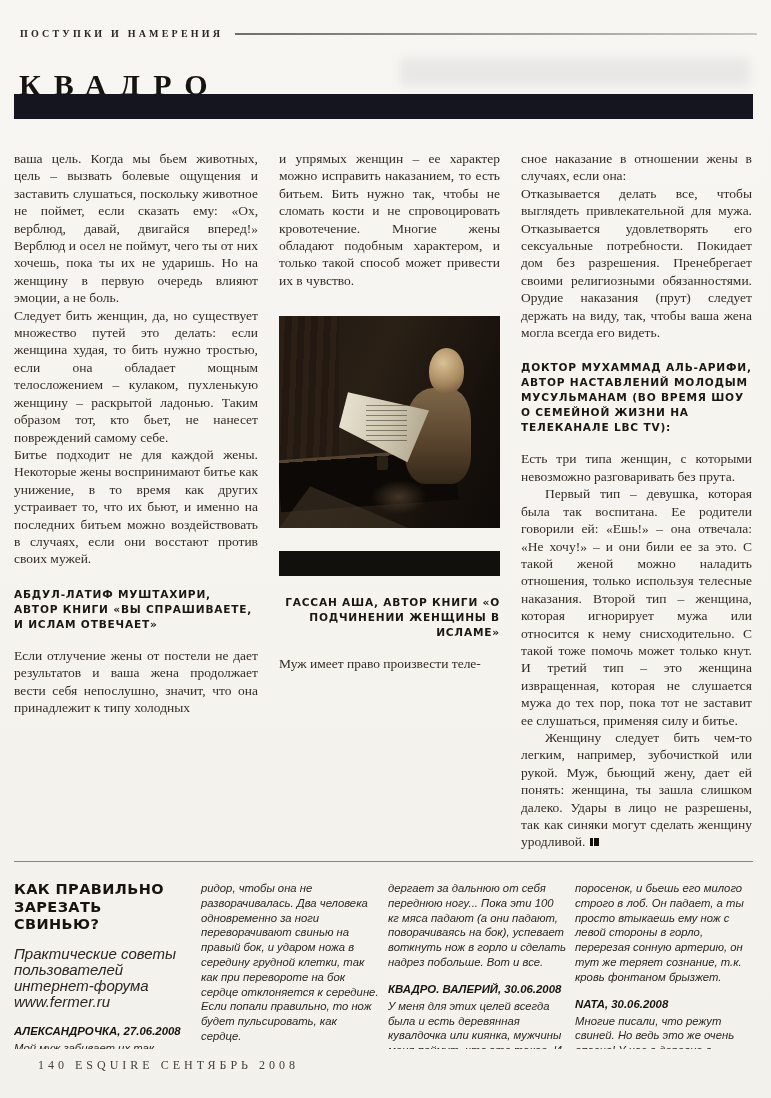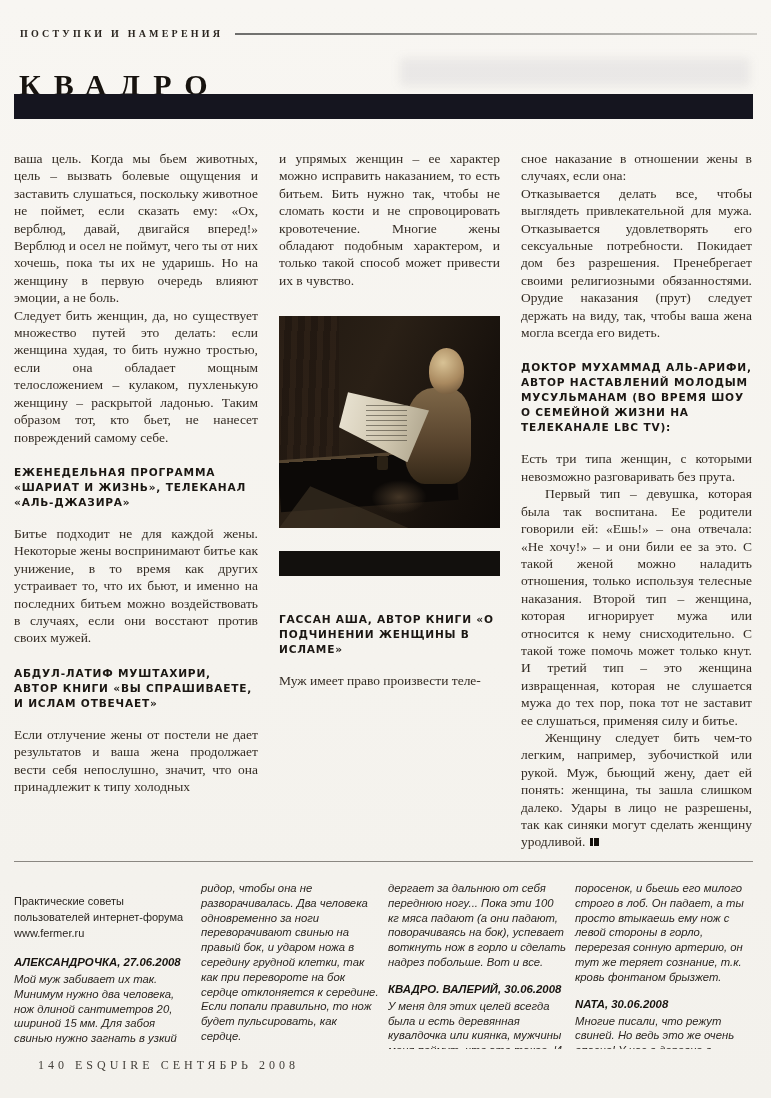--- a/index.html
+++ b/index.html
@@ -41,29 +41,29 @@
   .ph-table{position:absolute;left:0;top:138px;width:178px;height:52px;transform:rotate(-4deg);
          background:linear-gradient(180deg,#53432f 0 3px,#0c0907 3px);}
   .ph-cup{position:absolute;left:98px;top:140px;width:11px;height:14px;background:#2a2115;border-radius:2px;}
   .ph-floor{position:absolute;left:0;bottom:0;width:130px;height:42px;opacity:.65;
          background:#3c3123;clip-path:polygon(0 100%,100% 100%,24% 0);}
   .ph-leg{position:absolute;left:92px;top:164px;width:56px;height:34px;opacity:.55;border-radius:50%;
          background:radial-gradient(ellipse at center,#70593f 0%,rgba(0,0,0,0) 70%);}
   .photo-strip{width:221px;height:25px;margin-top:23px;background:#12100d;}
   .pullquote{font-family:"Liberation Serif",serif;font-weight:700;font-size:20px;line-height:23.5px;
          letter-spacing:0.4px;color:#17130f;margin-top:21px;white-space:pre-line;}
-  .gassan-h{margin-top:36px;}
+  .gassan-h{margin-top:19px;text-align:right;}
   
   .divider{position:absolute;left:14px;top:861px;width:739px;height:1px;background:#8a8781;}
   .bottom{position:absolute;left:14px;top:881px;width:739px;height:168px;
           display:grid;grid-template-columns:repeat(4,178px);column-gap:9px;overflow:hidden;
           font-family:"Liberation Sans",sans-serif;}
   .pig-title{font-family:"DejaVu Sans",sans-serif;font-weight:700;font-size:14.5px;line-height:17.5px;
           letter-spacing:0.4px;color:#17130f;white-space:pre-line;margin:0 0 10px 0;}
-  .pig-sub{font-size:11px;line-height:16px;color:#2a2520;margin:12px 0 14px 0;}
+  .pig-sub{font-style:italic;font-size:15px;line-height:16px;color:#2a2520;margin:12px 0 14px 0;}
   .cm-author{font-style:italic;font-weight:700;font-size:11.4px;line-height:14px;color:#17130f;margin:12px 0 3px 0;}
   .cm-author.first{margin-top:0;}
   .cm-text{font-style:italic;font-size:11.3px;line-height:14.8px;color:#2a2520;margin:0;}
   
   .footer{position:absolute;left:38px;top:1058px;font-family:"Liberation Serif",serif;
           font-size:12px;letter-spacing:4px;color:#44403a;}
   
   .end-mark{display:inline-block;width:9px;height:8px;margin-left:5px;vertical-align:baseline;
           background:linear-gradient(90deg,#14100c 0 3px,#f5f3ee 3px 4px,#14100c 4px 100%);}
 </style>
@@ -76,21 +76,20 @@
 </div>
 <div class="ghost"></div>
 <h1 class="page-title">КВАДРО</h1>
 <div class="title-bar"></div>
 
 <div class="main">
 
   <div class="col">
     <p class="body-p">ваша цель. Когда мы бьем животных, цель – вызвать болевые ощущения и заставить слушаться, поскольку животное не поймет, если сказать ему: «Ох, верблюд, давай, двигайся вперед!» Верблюд и осел не поймут, чего ты от них хочешь, пока ты их не ударишь. Но на женщину в первую очередь влияют эмоции, а не боль.</p>
     <p class="body-p">Следует бить женщин, да, но существует множество путей это делать: если женщина худая, то бить нужно тростью, если она обладает мощным телосложением – кулаком, пухленькую женщину – раскрытой ладонью. Таким образом тот, кто бьет, не нанесет повреждений самому себе.</p>
-    <p class="sans-h">ЕЖЕНЕДЕЛЬНАЯ ПРОГРАММА «ШАРИАТ И ЖИЗНЬ», ТЕЛЕКАНАЛ «АЛЬ-ДЖАЗИРА»</p>
     <p class="body-p">Битье подходит не для каждой жены. Некоторые жены воспринимают битье как унижение, в то время как других устраивает то, что их бьют, и именно на последних битьем можно воздействовать в случаях, если они восстают против своих мужей.</p>
     <p class="sans-h">АБДУЛ-ЛАТИФ МУШТАХИРИ, АВТОР КНИГИ «ВЫ СПРАШИВАЕТЕ, И ИСЛАМ ОТВЕЧАЕТ»</p>
     <p class="body-p">Если отлучение жены от постели не дает результатов и ваша жена продолжает вести себя непослушно, значит, что она принадлежит к типу холодных</p>
   </div>
 
   <div class="col">
     <p class="body-p">и упрямых женщин – ее характер можно исправить наказанием, то есть битьем. Бить нужно так, чтобы не сломать кости и не спровоцировать кровотечение. Многие жены обладают подобным характером, и только такой способ может привести их в чувство.</p>
     <div class="photo">
       <div class="ph-curtain"></div>
       <div class="ph-table"></div>
@@ -114,20 +113,22 @@
     <p class="body-p indent">Первый тип – девушка, которая была так воспитана. Ее родители говорили ей: «Ешь!» – она отвечала: «Не хочу!» – и они били ее за это. С такой женой можно наладить отношения, только используя телесные наказания. Второй тип – женщина, которая игнорирует мужа или относится к нему снисходительно. С такой тоже помочь может только кнут. И третий тип – это женщина извращенная, которая не слушается мужа до тех пор, пока тот не заставит ее слушаться, применяя силу и битье.</p>
     <p class="body-p indent"><span>Женщину следует бить чем-то легким, например, зубочисткой или рукой. Муж, бьющий жену, дает ей понять: женщина, ты зашла слишком далеко. Удары в лицо не разрешены, так как синяки могут сделать женщину уродливой.</span><span class="end-mark"></span></p>
   </div>
 </div>
 
 <div class="divider"></div>
 
 <div class="bottom">
 
   <div class="col">
+    <p class="pig-title">КАК ПРАВИЛЬНО
+ЗАРЕЗАТЬ СВИНЬЮ?</p>
     <p class="pig-sub">Практические советы пользователей интернет-форума www.fermer.ru</p>
     <p class="cm-author first">АЛЕКСАНДРОЧКА, 27.06.2008</p>
     <p class="cm-text">Мой муж забивает их так. Минимум нужно два человека, нож длиной сантиметров 20, шириной 15 мм. Для забоя свинью нужно загнать в узкий ко-</p>
   </div>
 
   <div class="col">
     <p class="cm-text">ридор, чтобы она не разворачивалась. Два человека одновременно за ноги переворачивают свинью на правый бок, и ударом ножа в середину грудной клетки, так как при перевороте на бок сердце отклоняется к середине. Если попали правильно, то нож будет пульсировать, как сердце.</p>
 
   </div>
 

